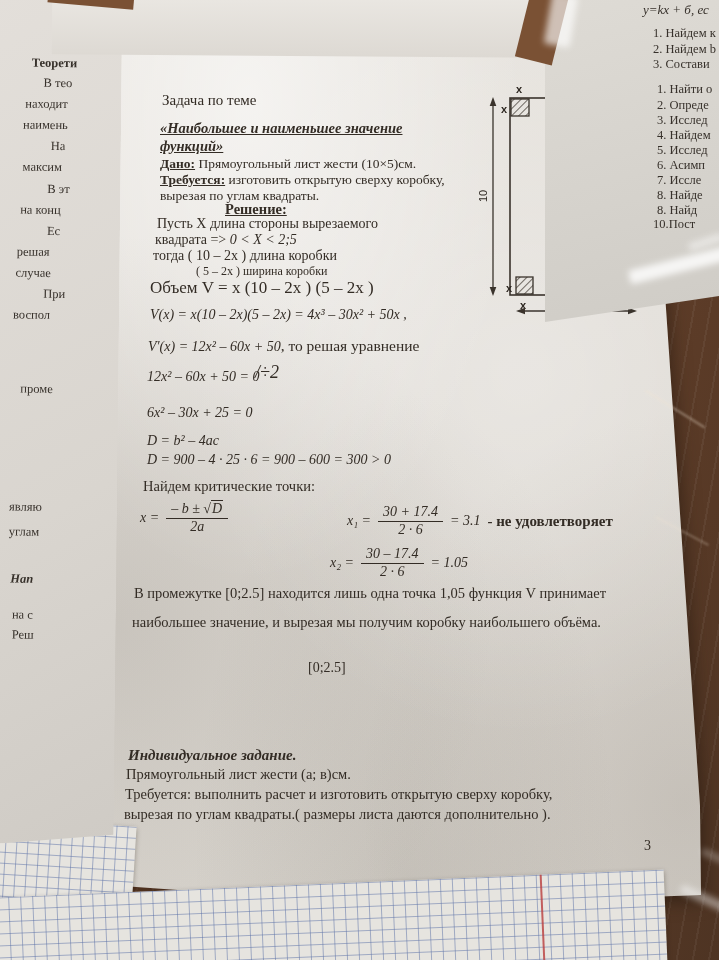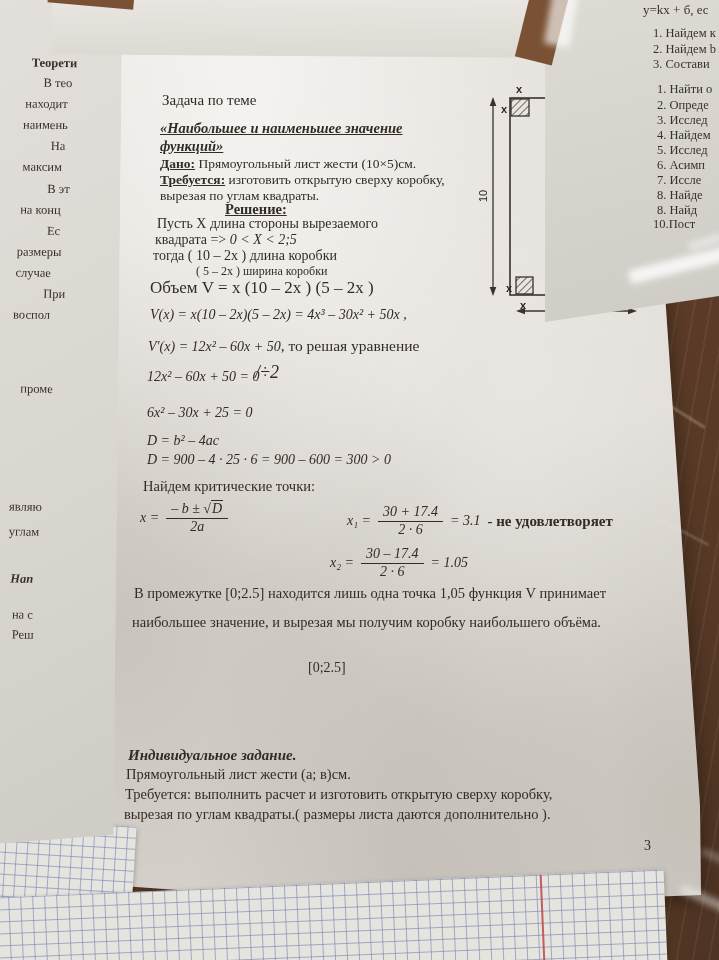--- a/index.html
+++ b/index.html
@@ -64,36 +64,36 @@
 <div class="abs plain-paper" style="left:-6px;top:-6px;width:124px;height:850px;transform:rotate(.6deg);z-index:4;clip-path:polygon(0 0,124px 0,124px 840px,10px 850px);">
   <span class="frag b" style="left:34px;top:62px;">Теорети</span>
   <span class="frag" style="left:46px;top:82px;">В тео</span>
   <span class="frag" style="left:28px;top:103px;">находит</span>
   <span class="frag" style="left:26px;top:124px;">наимень</span>
   <span class="frag" style="left:54px;top:145px;">На</span>
   <span class="frag" style="left:26px;top:166px;">максим</span>
   <span class="frag" style="left:51px;top:188px;">В эт</span>
   <span class="frag" style="left:24px;top:209px;">на конц</span>
   <span class="frag" style="left:51px;top:230px;">Ес</span>
-  <span class="frag" style="left:21px;top:251px;">размеры</span>
+  <span class="frag" style="left:21px;top:251px;">решая</span>
   <span class="frag" style="left:20px;top:272px;">случае</span>
   <span class="frag" style="left:48px;top:293px;">При</span>
   <span class="frag" style="left:18px;top:314px;">воспол</span>
   <span class="frag" style="left:26px;top:388px;">проме</span>
   <span class="frag" style="left:16px;top:506px;">являю</span>
   <span class="frag" style="left:16px;top:531px;">углам</span>
   <span class="frag b i" style="left:18px;top:578px;">Нап</span>
   <span class="frag" style="left:20px;top:614px;">на с</span>
   <span class="frag" style="left:20px;top:634px;">Реш</span>
 </div>
 
 <div class="abs plain-paper" style="left:52px;top:-4px;width:484px;height:60px;transform:rotate(.4deg);z-index:4;background:linear-gradient(180deg,#eae7e2,#ddd9d3);"></div>
 
 <div class="abs plain-paper" style="left:545px;top:0;width:174px;height:322px;z-index:4;clip-path:polygon(0 0,174px 0,174px 296px,0 322px);background:linear-gradient(165deg,#dedbd5,#cfccc6);">
-  <span class="frag" style="left:98px;top:2px;font-size:13px;">y=kx + б, ес</span>
+  <span class="frag" style="left:98px;top:2px;font-size:13px;font-style:italic;">y=kx + б, ес</span>
   <span class="frag" style="left:108px;top:26px;">1.  Найдем к</span>
   <span class="frag" style="left:108px;top:42px;">2.  Найдем b</span>
   <span class="frag" style="left:108px;top:57px;">3.  Состави</span>
   <span class="frag" style="left:112px;top:82px;">1.  Найти о</span>
   <span class="frag" style="left:112px;top:98px;">2.  Опреде</span>
   <span class="frag" style="left:112px;top:113px;">3.  Исслед</span>
   <span class="frag" style="left:112px;top:128px;">4.  Найдем</span>
   <span class="frag" style="left:112px;top:143px;">5.  Исслед</span>
   <span class="frag" style="left:112px;top:158px;">6.  Асимп</span>
   <span class="frag" style="left:112px;top:173px;">7.  Иссле</span>

